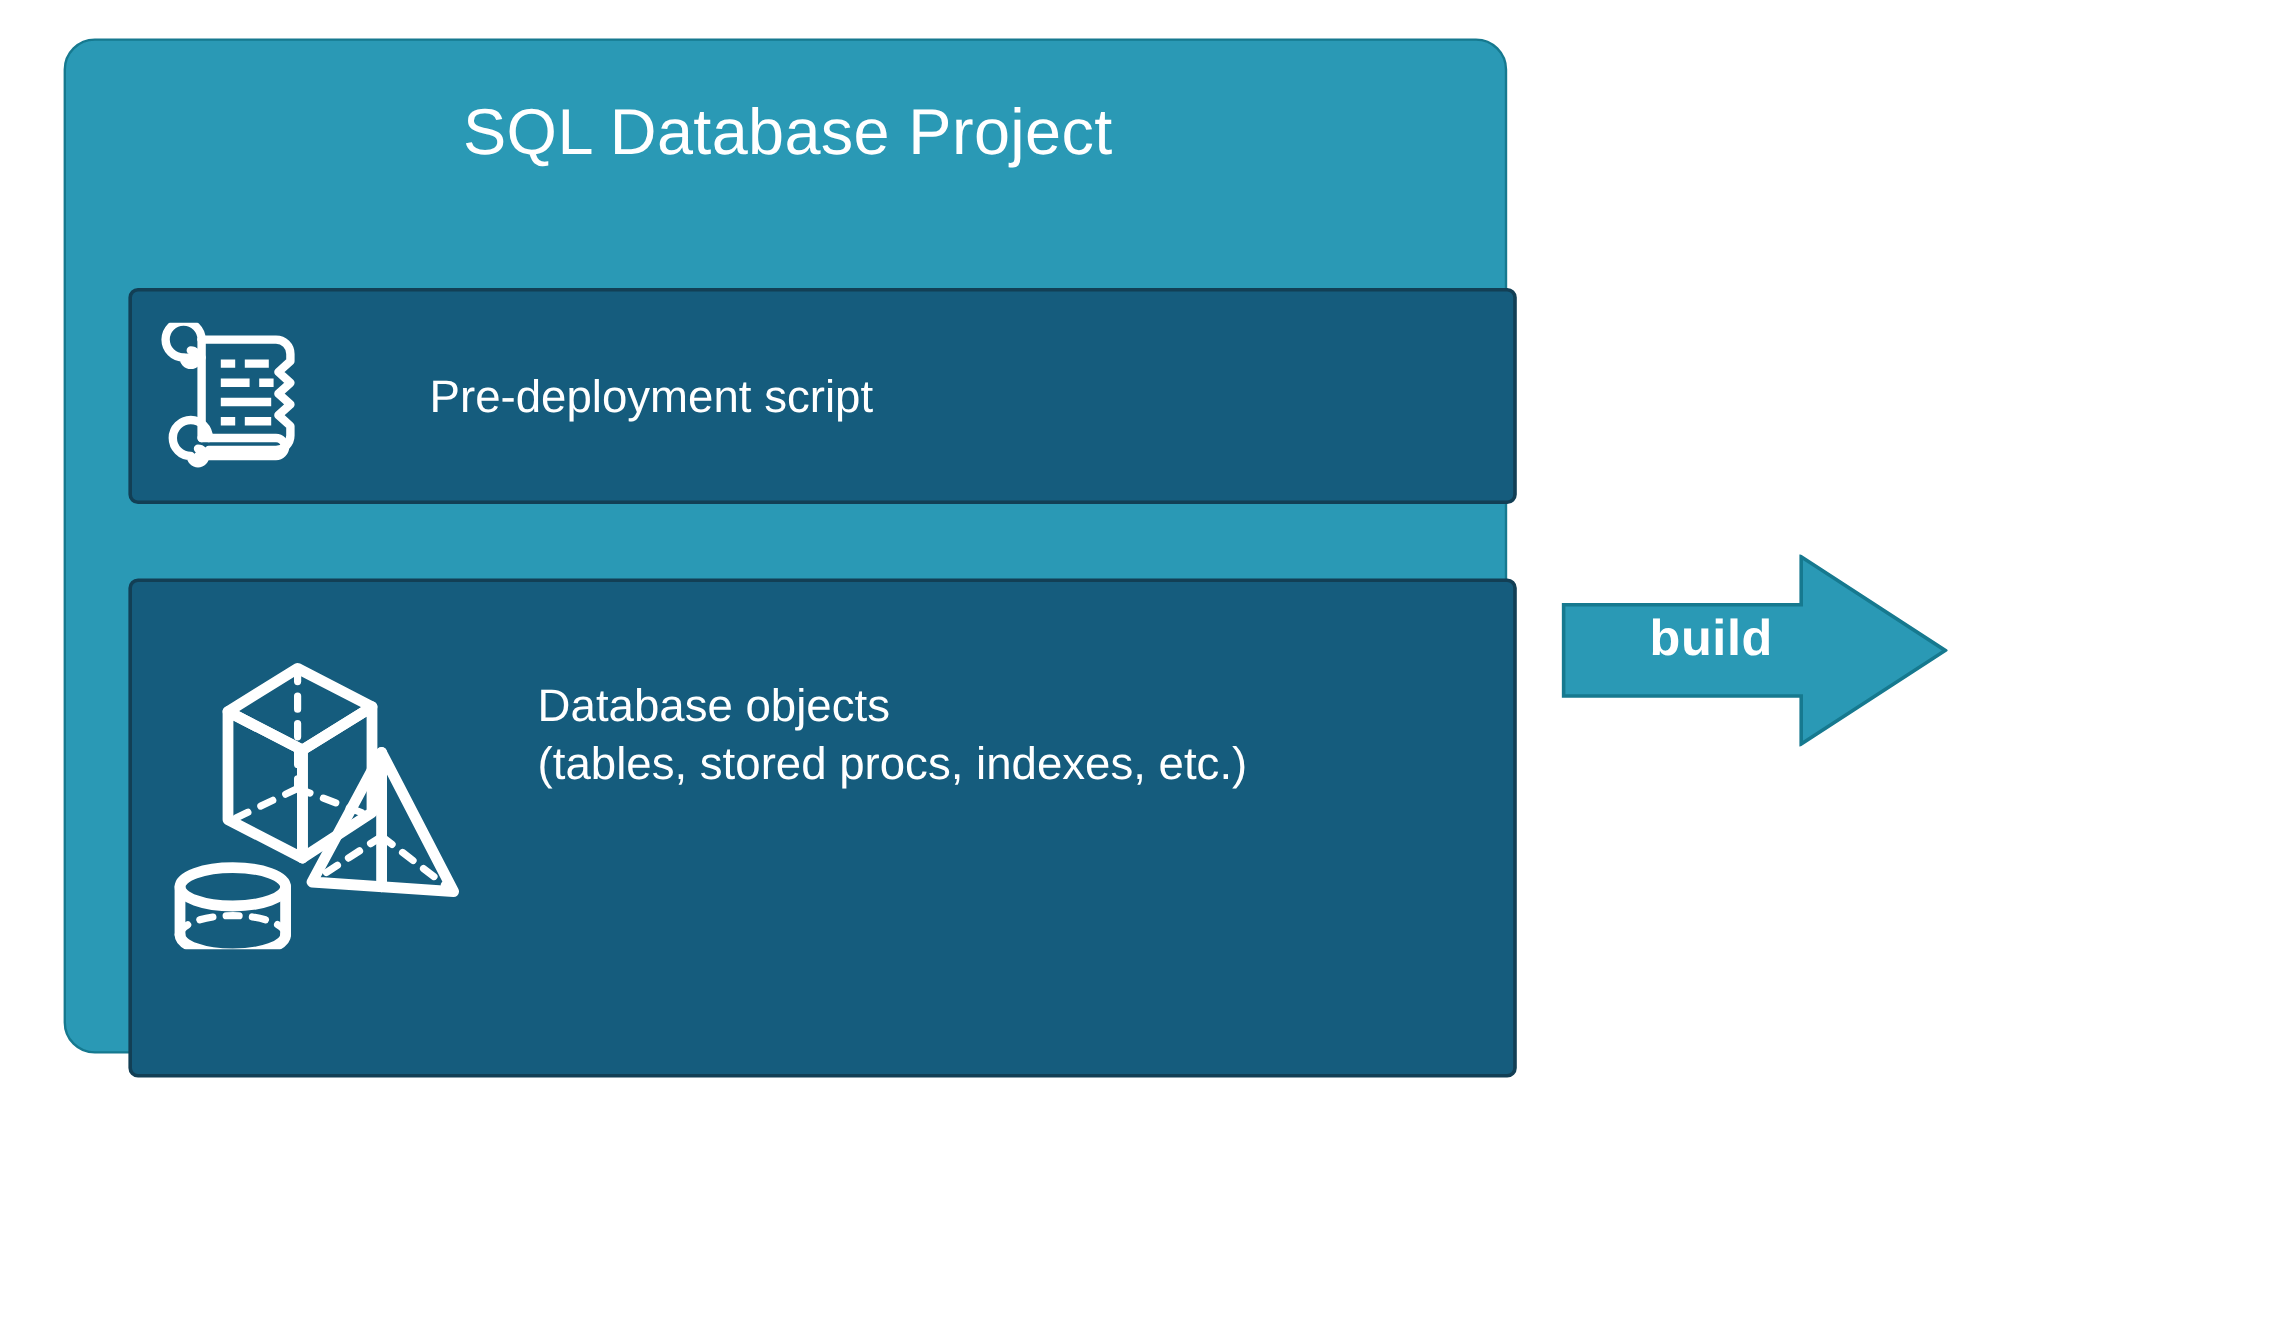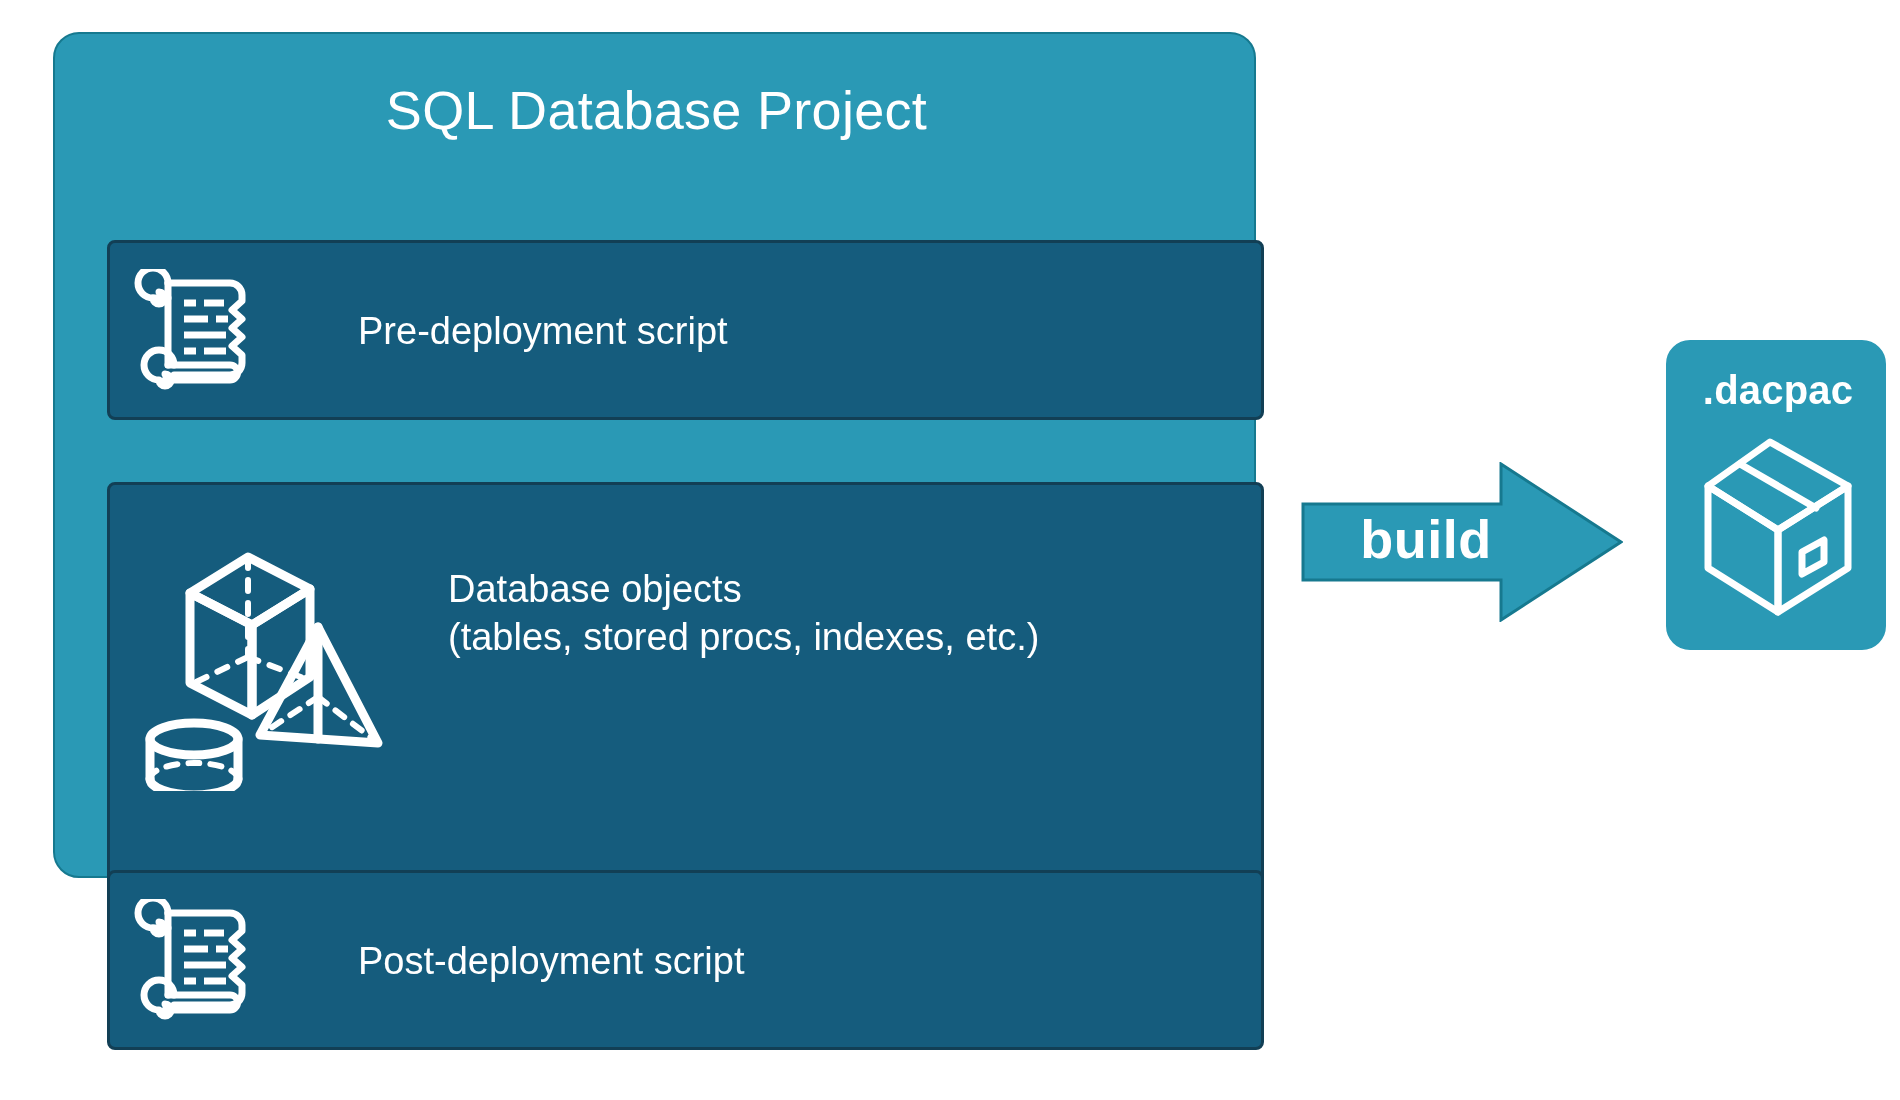--- a/index.html
+++ b/index.html
@@ -94,21 +94,21 @@
     width: 322px;
     height: 160px;
   }
   .build-text {
     position: absolute;
     left: 1278px;
     top: 508px;
     width: 250px;
     text-align: center;
     color: #ffffff;
-    font-size: 54px;
+    font-size: 42px;
     font-weight: bold;
     letter-spacing: 0.5px;
     white-space: nowrap;
   }
 
   
   .dacpac-panel {
     position: absolute;
     left: 1643px;
     top: 340px;
@@ -210,61 +210,23 @@
           </g>
           <g stroke="#ffffff" stroke-width="6" stroke-linecap="round" fill="none" stroke-dasharray="11 11">
             <path d="M18 272 a44 16 0 0 1 88 0"></path>
           </g>
         </svg>
       </span>
       <span class="card-label objs-label">Database objects</span>
       <span class="card-label objs-label" style="top:128px;">(tables, stored procs, indexes, etc.)</span>
     </div>
 
-    <div class="card card-post">
-      <span class="card-icon scroll-icon">
-        <svg width="128" height="128" viewBox="0 0 128 128" fill="none" aria-hidden="true">
-          <path d="M34 14 H96 a12 12 0 0 1 12 12 v6 l-10 9 10 9 -10 9 10 9 -10 9 10 9 v8 a12 12 0 0 1 -12 12 H40" stroke="#ffffff" stroke-width="7" stroke-linejoin="round" stroke-linecap="round" fill="none"></path>
-          <path d="M34 14 a15 15 0 1 0 -15 15 a6 6 0 1 0 6 -6" stroke="#ffffff" stroke-width="7" stroke-linejoin="round" stroke-linecap="round" fill="none"></path>
-          <path d="M19 29 H34" stroke="#ffffff" stroke-width="7" stroke-linecap="round"></path>
-          <path d="M34 14 V96" stroke="#ffffff" stroke-width="7" stroke-linecap="round"></path>
-          <path d="M40 96 a15 15 0 1 0 -15 15 a6 6 0 1 0 6 -6" stroke="#ffffff" stroke-width="7" stroke-linejoin="round" stroke-linecap="round" fill="none"></path>
-          <path d="M31 111 H96 a7.5 7.5 0 0 0 0 -15 H34" stroke="#ffffff" stroke-width="7" stroke-linejoin="round" stroke-linecap="round" fill="none"></path>
-          <path d="M50 34 H62" stroke="#ffffff" stroke-width="7"></path>
-          <path d="M70 34 H90" stroke="#ffffff" stroke-width="7"></path>
-          <path d="M50 50 H74" stroke="#ffffff" stroke-width="7"></path>
-          <path d="M82 50 H94" stroke="#ffffff" stroke-width="7"></path>
-          <path d="M50 66 H92" stroke="#ffffff" stroke-width="7"></path>
-          <path d="M50 82 H62" stroke="#ffffff" stroke-width="7"></path>
-          <path d="M70 82 H92" stroke="#ffffff" stroke-width="7"></path>
-        </svg>
-      </span>
-      <span class="card-label post-label">Post-deployment script</span>
-    </div>
   </div>
 
   <span class="build-arrow">
     <svg width="322" height="160" viewBox="0 0 322 160" fill="none" aria-hidden="true">
       <path d="M2 42 H200 V2 L320 80 L200 158 V118 H2 Z" fill="#2a99b5" stroke="#16798f" stroke-width="3" stroke-linejoin="miter"></path>
     </svg>
   </span>
   <span class="build-text">build</span>
 
-  <div class="dacpac-panel">
-    <div class="dacpac-title">.dacpac</div>
-    <span class="package-icon">
-      <svg width="160" height="186" viewBox="0 0 160 186" fill="none" aria-hidden="true">
-        <g stroke="#ffffff" stroke-width="7" stroke-linejoin="round" stroke-linecap="round" fill="none">
-
-          <path d="M10 52 V134 L80 178 V96 Z"></path>
-          <path d="M80 96 L150 134 V52 L80 96 Z" style="display:none"></path>
-          <path d="M80 96 V178 L150 134 V52 Z"></path>
-
-          <path d="M10 52 L72 8 L150 52 L80 96 Z"></path>
-          <path d="M42 30 L118 74"></path>
-
-          <path d="M104 118 L126 106 V128 L104 140 Z"></path>
-        </g>
-      </svg>
-    </span>
-  </div>
 
 </div>
 
 </body></html>

